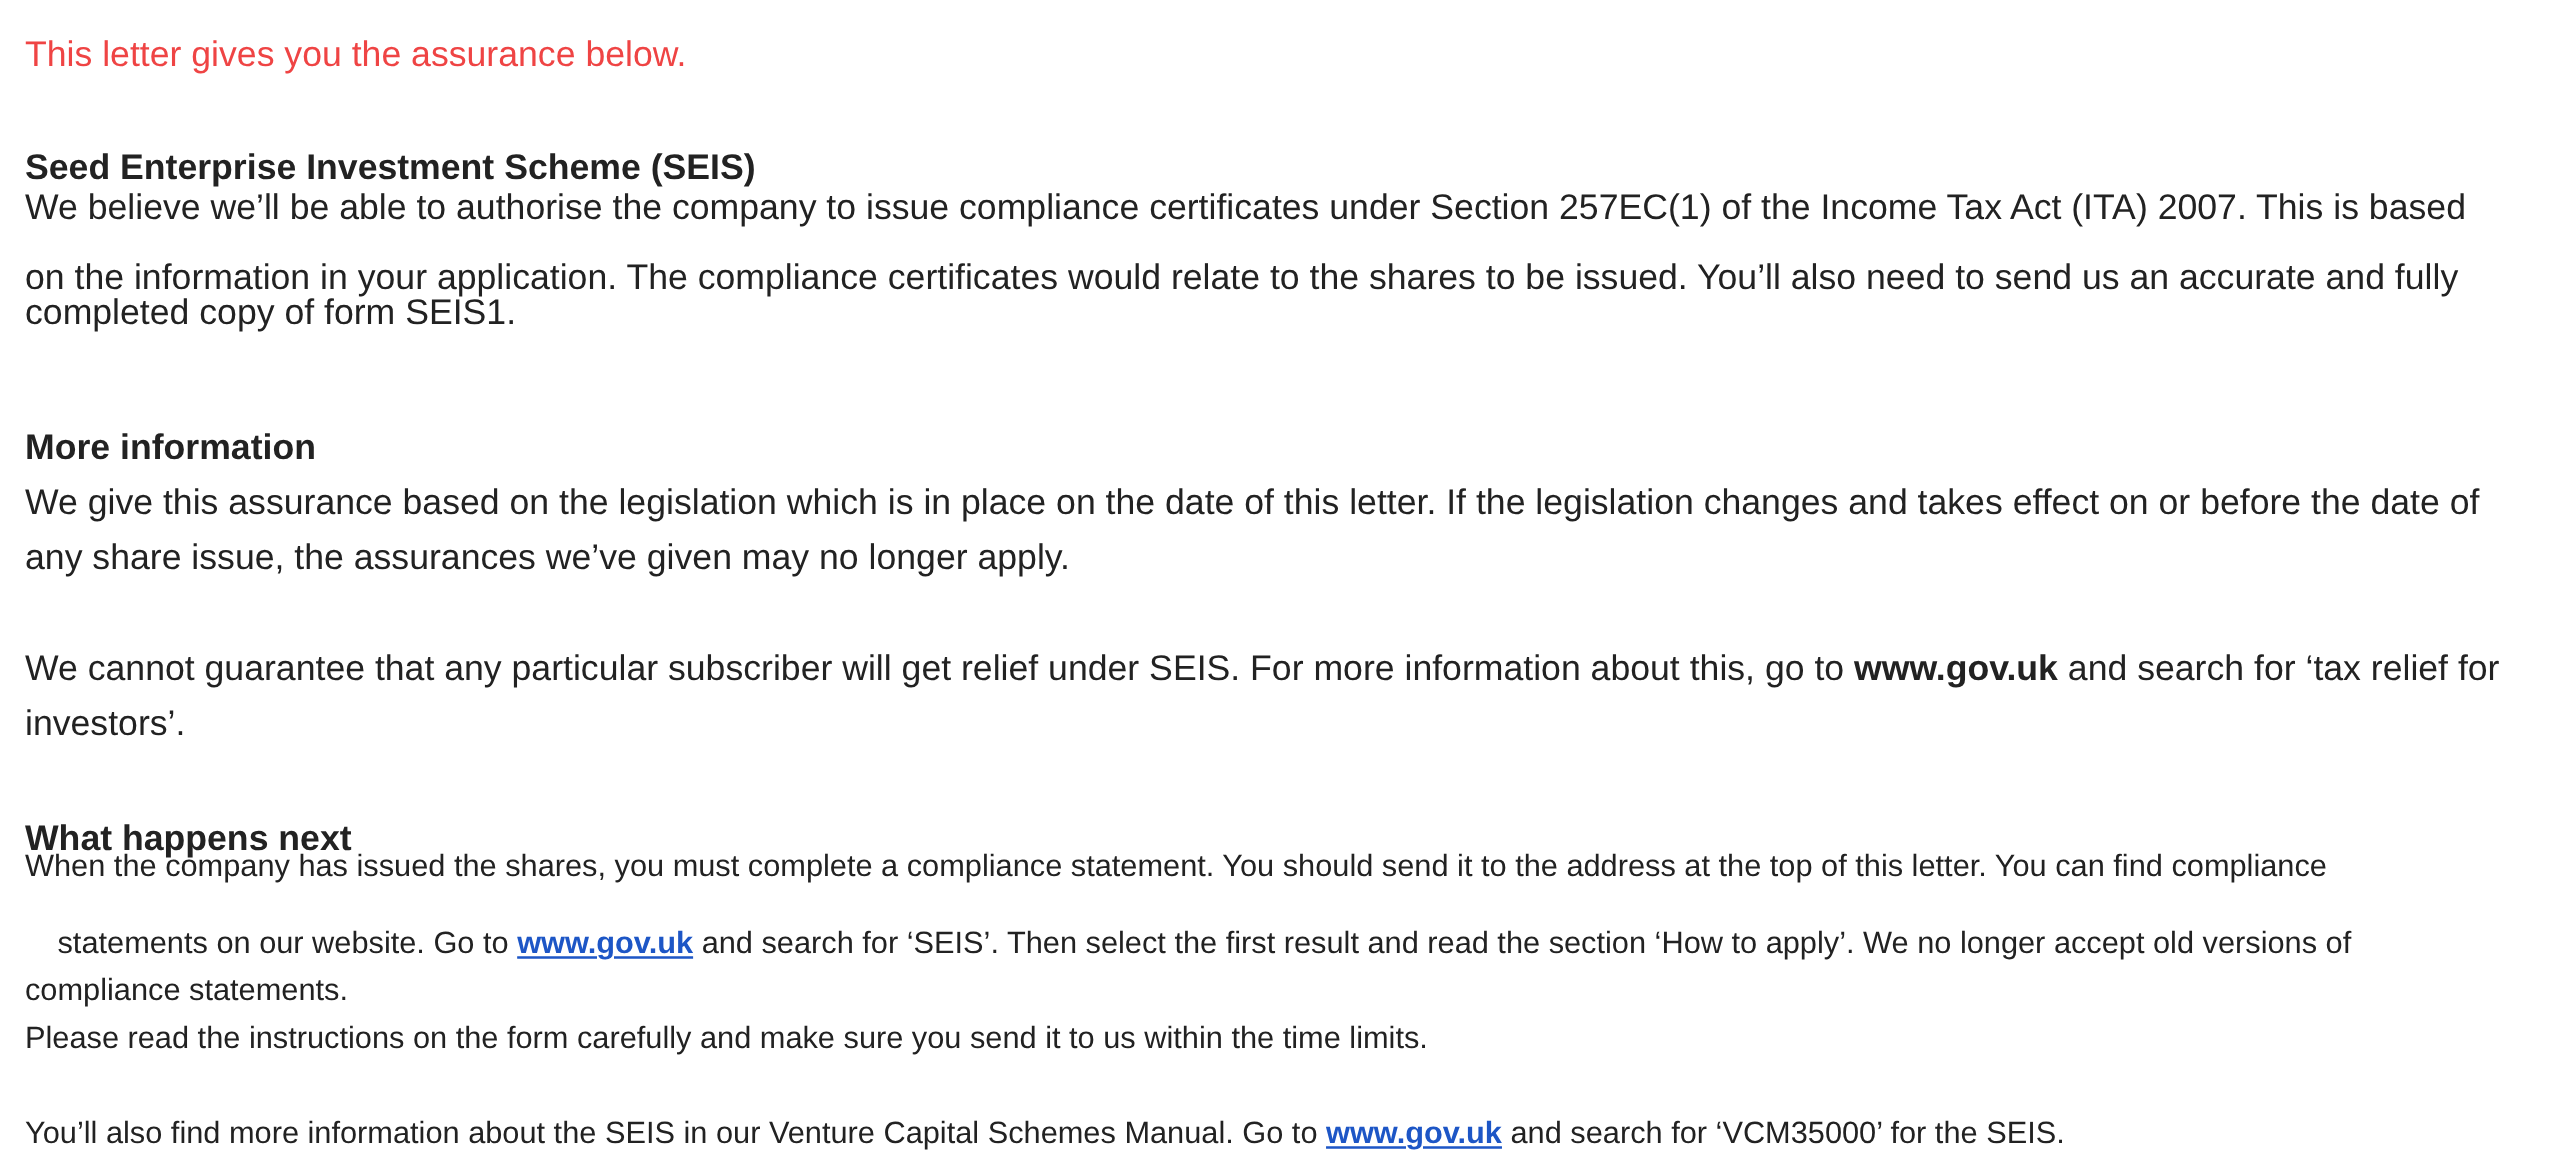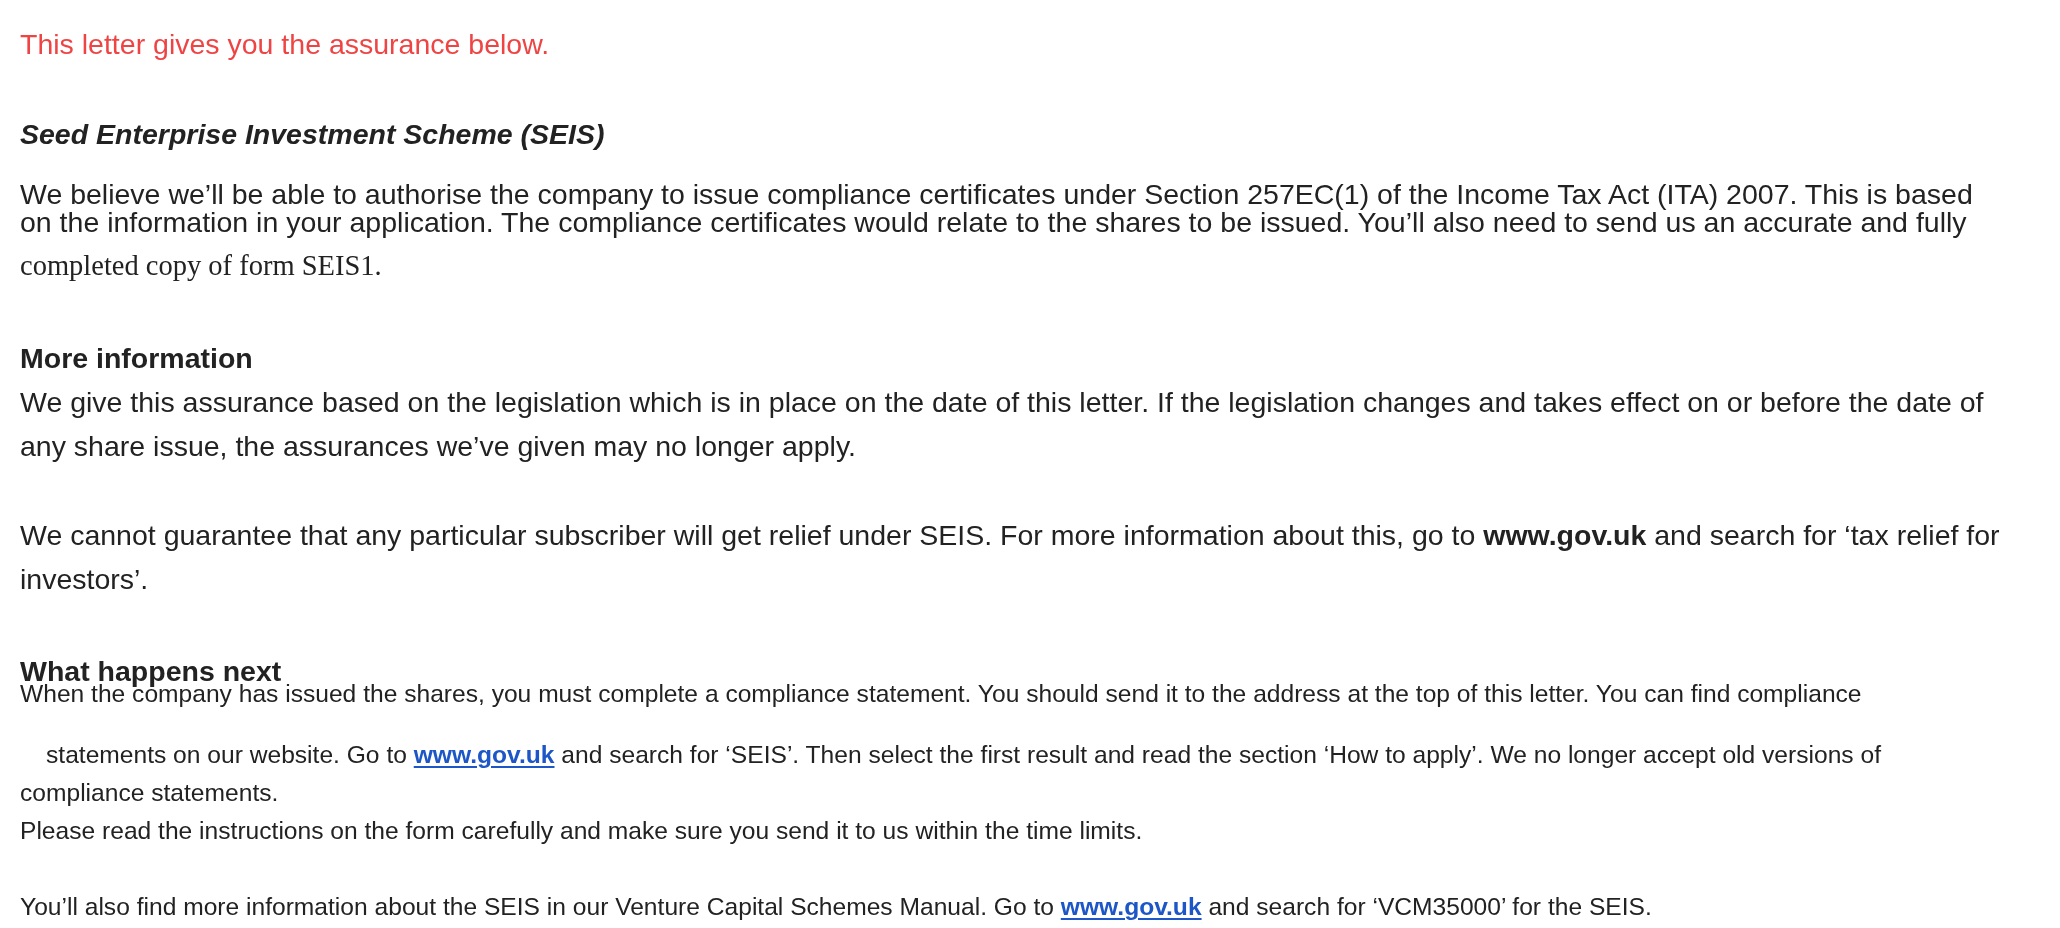--- a/index.html
+++ b/index.html
@@ -45,24 +45,24 @@
       text-decoration-thickness: 2px;
       cursor: pointer;
     }
   </style>
 </head>
 <body>
 
 <div class="line big intro" style="top:28px;">This letter gives you the assurance below.</div>
 
 <div>
-  <div class="line heading" style="top:118px;font-style:italic;">Seed Enterprise Investment Scheme (SEIS)</div>
-  <div class="line big" style="top:178px;">We believe we’ll be able to authorise the company to issue compliance certificates under Section 257EC(1) of the Income Tax Act (ITA) 2007. This is based</div>
+  <div class="line heading" style="top:118px;">Seed Enterprise Investment Scheme (SEIS)</div>
+  <div class="line big" style="top:150px;">We believe we’ll be able to authorise the company to issue compliance certificates under Section 257EC(1) of the Income Tax Act (ITA) 2007. This is based</div>
   <div class="line big" style="top:206px;">on the information in your application. The compliance certificates would relate to the shares to be issued. You’ll also need to send us an accurate and fully</div>
-  <div class="line big" style="top:250px;font-family:Liberation Serif, serif;">completed copy of form SEIS1.</div>
+  <div class="line big" style="top:234px;">completed copy of form SEIS1.</div>
 </div>
 
 <div>
   <div class="line heading" style="top:342px;">More information</div>
   <div class="line big" style="top:386px;">We give this assurance based on the legislation which is in place on the date of this letter. If the legislation changes and takes effect on or before the date of</div>
   <div class="line big" style="top:430px;">any share issue, the assurances we’ve given may no longer apply.</div>
 
   <div class="line big" style="top:519px;"><span>We cannot guarantee that any particular subscriber will get relief under SEIS. For more information about this, go to </span><span class="bold">www.gov.uk</span><span> and search for ‘tax relief for</span></div>
   <div class="line big" style="top:563px;">investors’.</div>
 </div>

